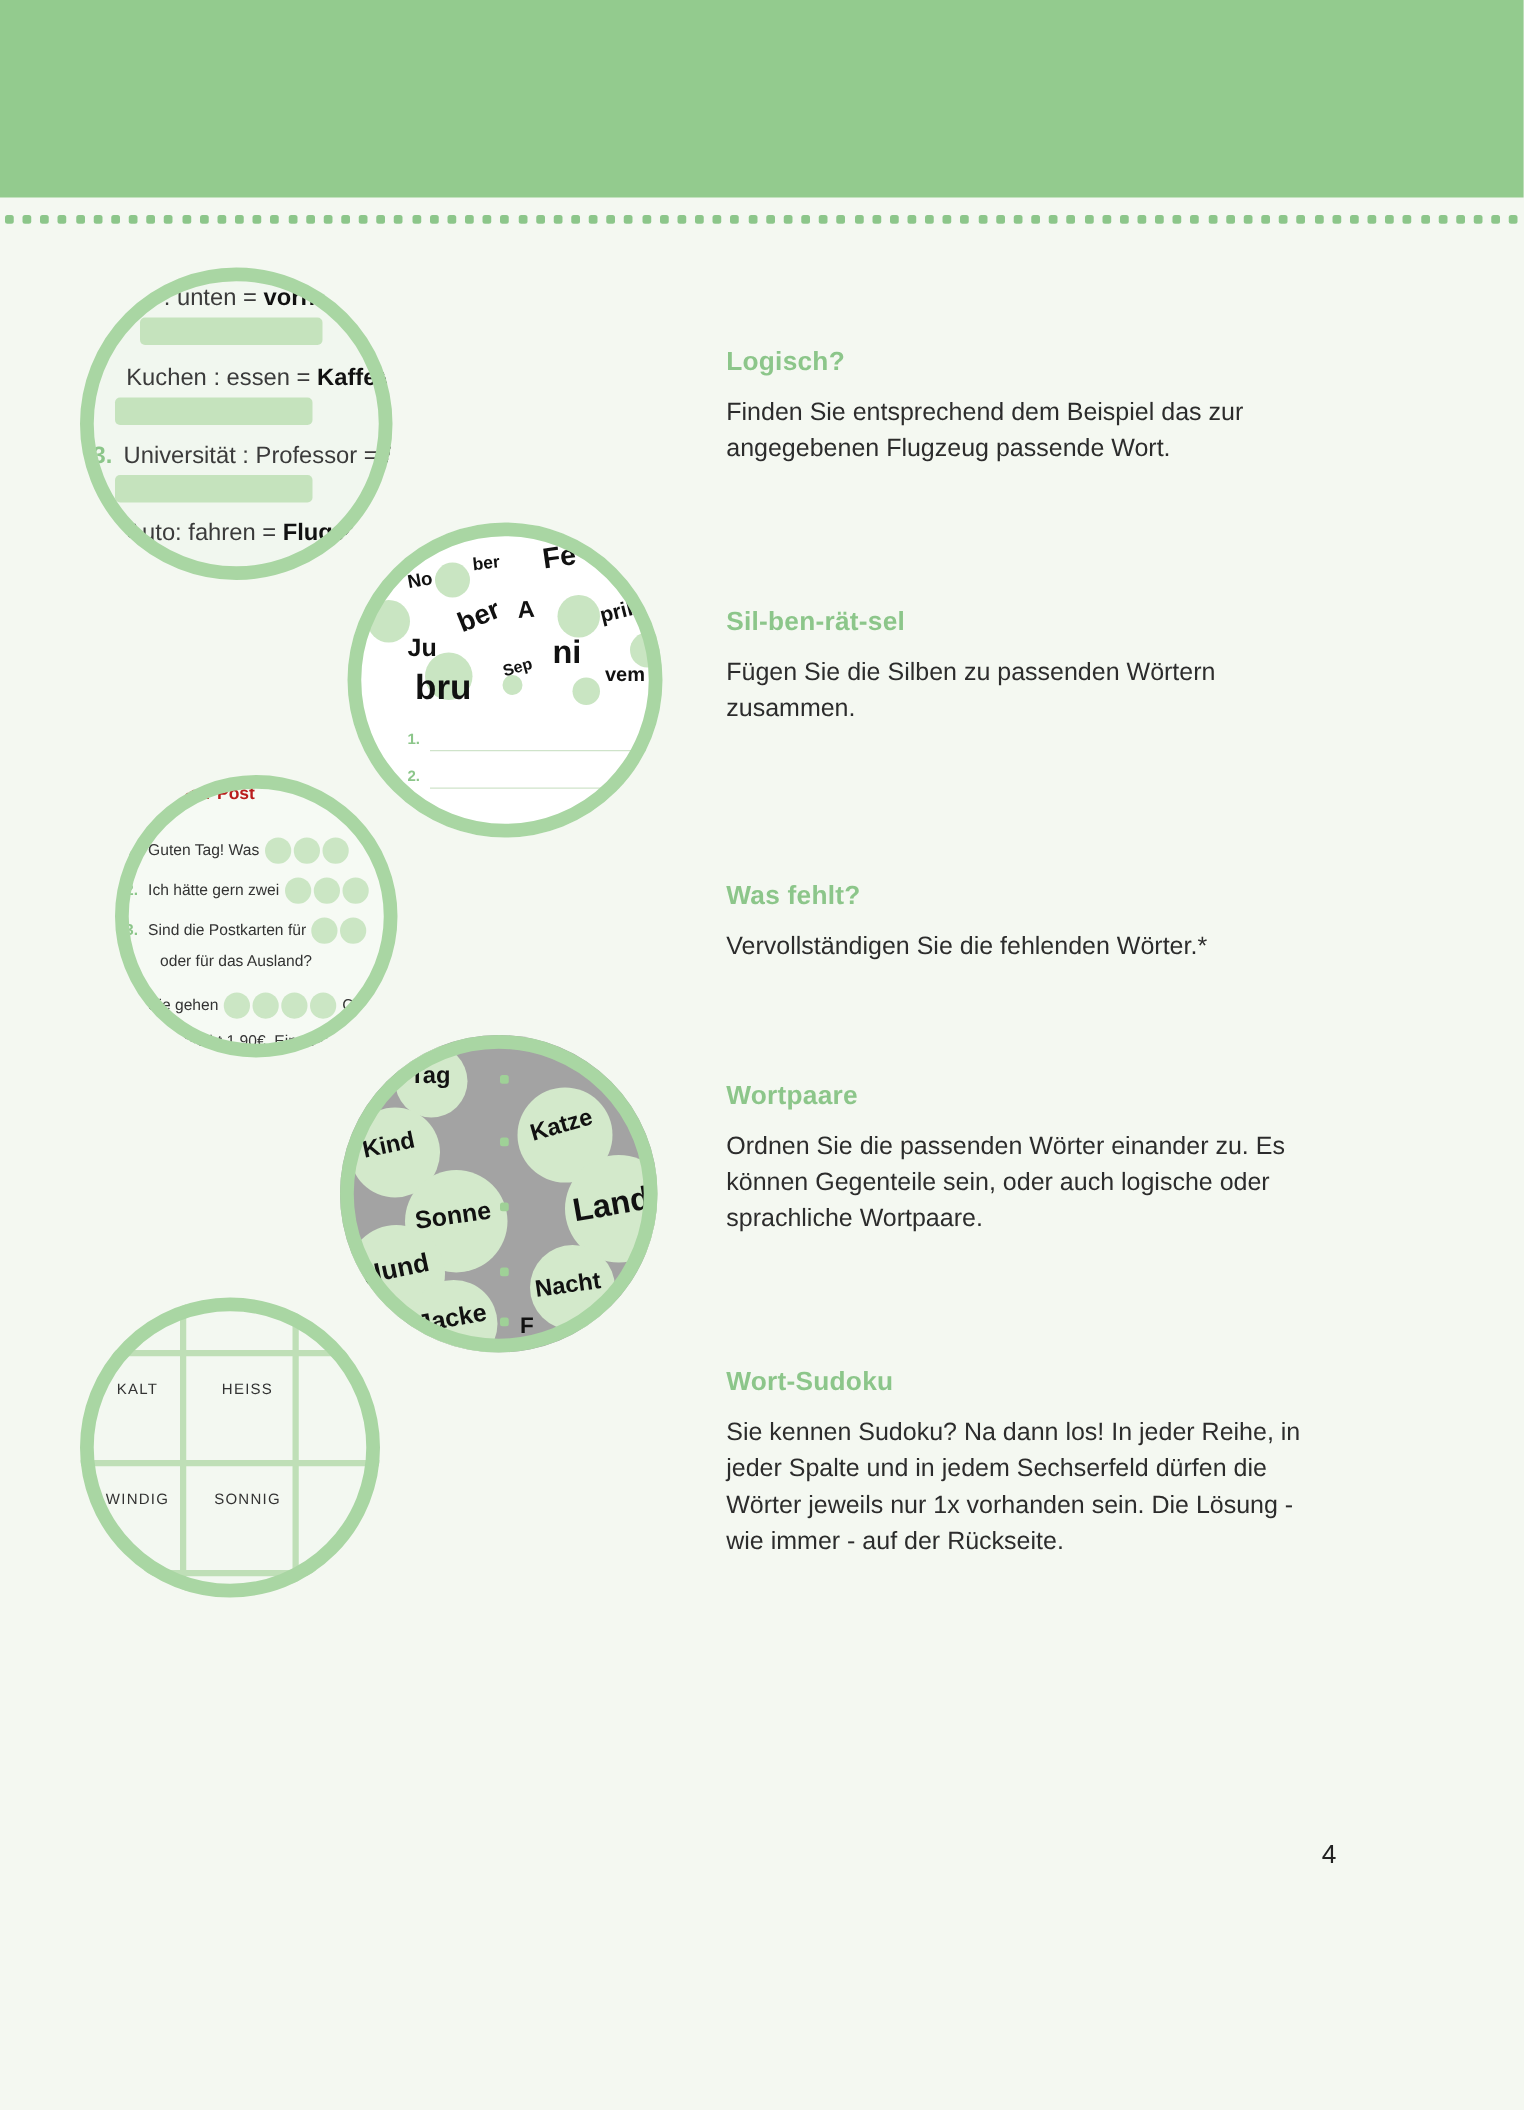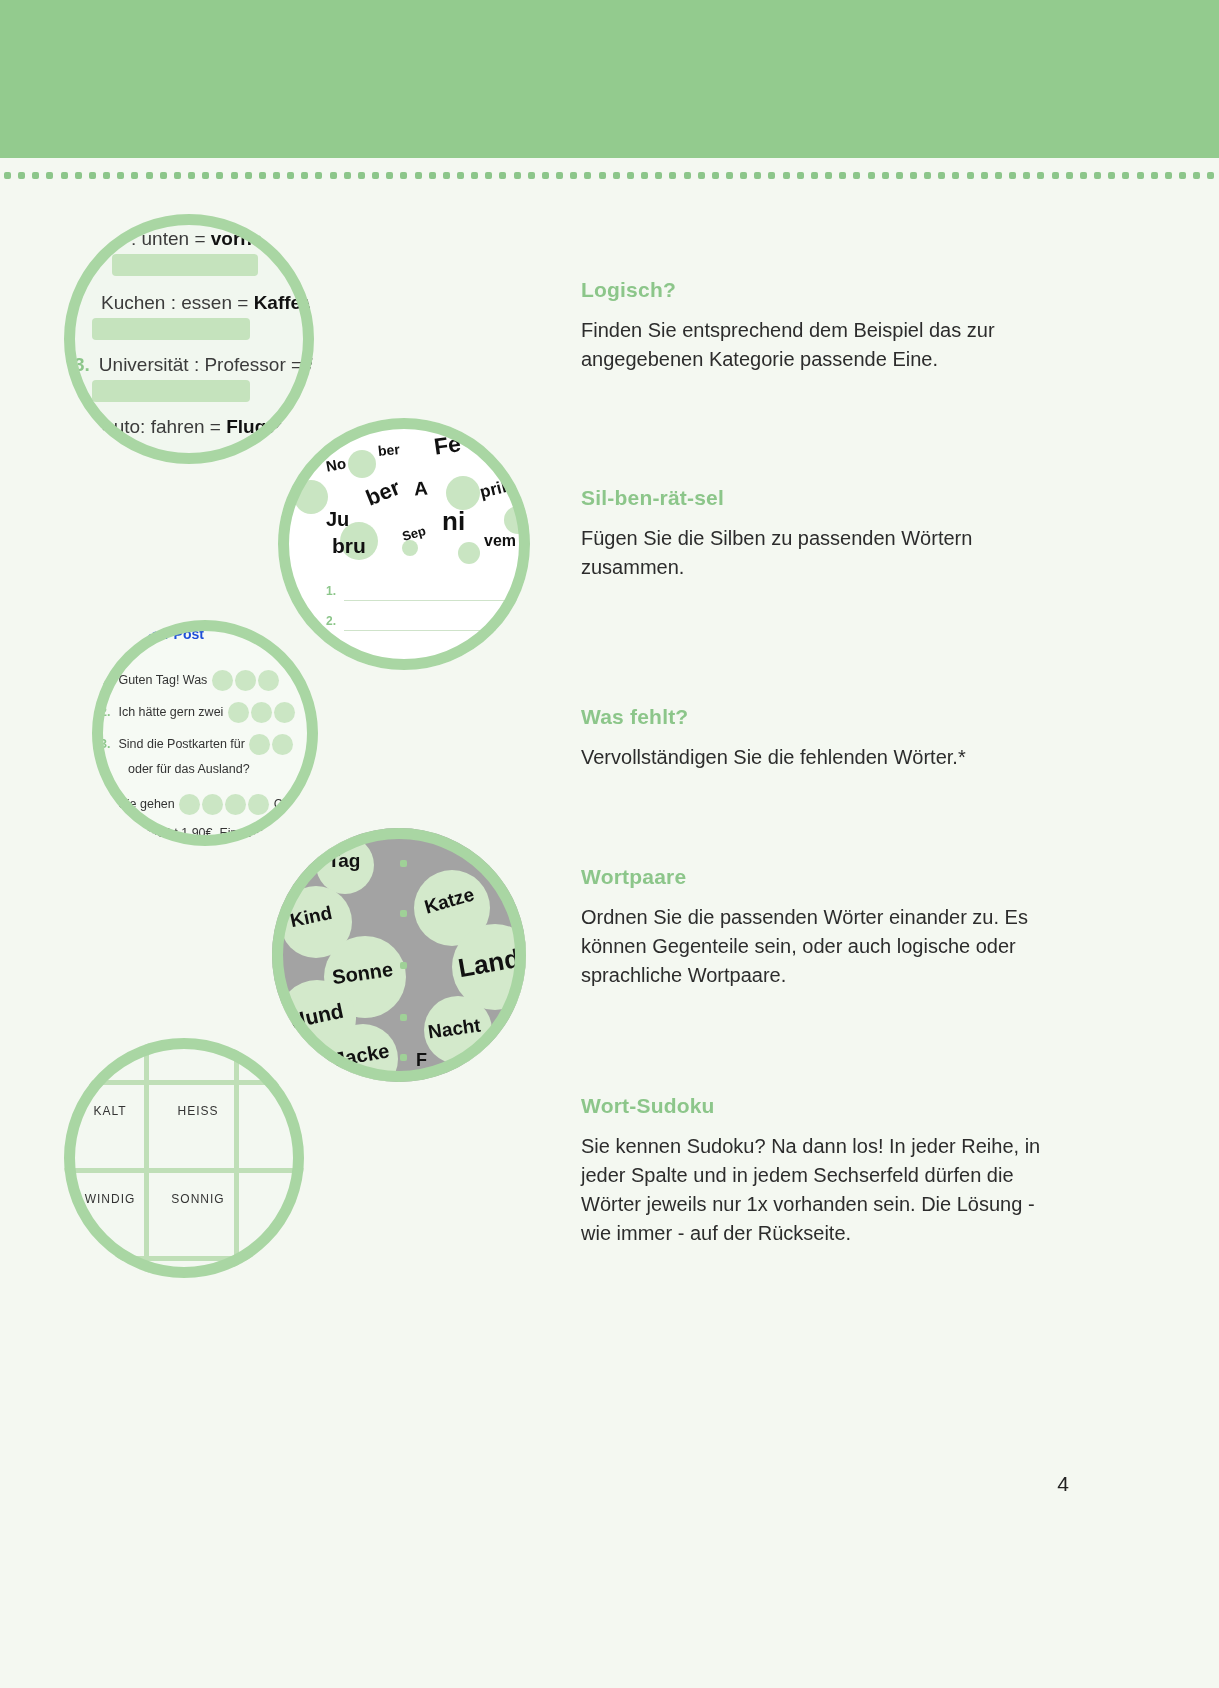--- a/index.html
+++ b/index.html
@@ -118,21 +118,21 @@
   #c-post { left: 92px; top: 620px; width: 226px; height: 226px; }
   #c-post .inner {
     position: absolute; left: 0; top: 0;
     width: 226px; height: 226px;
     background: #f6faf4;
   }
   .post-title {
     position: absolute;
     font-size: 14px;
     font-weight: bold;
-    color: #1d4ed8;
+    color: #b91c1c;
     white-space: nowrap;
   }
   .post-row {
     position: absolute;
     font-size: 12.5px;
     color: #333;
     white-space: nowrap;
     text-align: center;
   }
   .post-num {
@@ -374,21 +374,21 @@
     <div class="syl-dot" style="left:180px; top:124px; width:22px; height:22px;"></div>
 
     <div class="syl" style="left:48px; top:38px; font-size:15px; transform:rotate(-10deg);">No</div>
     <div class="syl" style="left:100px; top:24px; font-size:14px; transform:rotate(-6deg);">ber</div>
     <div class="syl" style="left:156px; top:14px; font-size:23px; transform:rotate(-8deg);">Fe</div>
     <div class="syl" style="left:88px; top:62px; font-size:22px; transform:rotate(-22deg);">ber</div>
     <div class="syl" style="left:136px; top:60px; font-size:19px; transform:rotate(-4deg);">A</div>
     <div class="syl" style="left:202px; top:62px; font-size:17px; transform:rotate(-14deg);">pril</div>
     <div class="syl" style="left:48px; top:90px; font-size:20px;">Ju</div>
     <div class="syl" style="left:164px; top:88px; font-size:26px;">ni</div>
-    <div class="syl" style="left:54px; top:116px; font-size:21px;">bru</div>
+    <div class="syl" style="left:54px; top:116px; font-size:28px;">bru</div>
     <div class="syl" style="left:124px; top:108px; font-size:13px; transform:rotate(-16deg);">Sep</div>
     <div class="syl" style="left:206px; top:114px; font-size:16px;">vem</div>
 
     <div class="syl-num" style="left:48px; top:166px;">1.</div>
     <div class="syl-line" style="left:66px; top:182px; width:186px;"></div>
     <div class="syl-num" style="left:48px; top:196px;">2.</div>
     <div class="syl-line" style="left:66px; top:212px; width:186px;"></div>
   </div>
 </div>
 <div class="circle-ring" style="left:278px; top:418px; width:252px; height:252px;"></div>
@@ -475,21 +475,21 @@
     <div class="sud-cell" style="left:4px;   top:154px; width:84px;">WINDIG</div>
     <div class="sud-cell" style="left:92px;  top:154px; width:84px;">SONNIG</div>
   </div>
 </div>
 <div class="circle-ring" style="left:64px; top:1038px; width:240px; height:240px;"></div>
 
 <div class="col-right">
 
   <div class="section" id="s-logisch">
     <h2 class="sec-head">Logisch?</h2>
-    <p class="sec-body">Finden Sie entsprechend dem Beispiel das zur angegebenen Kategorie passende Eine.</p>
+    <p class="sec-body">Finden Sie entsprechend dem Beispiel das zur angegebenen Flugzeug passende Wort.</p>
   </div>
 
   <div class="section" id="s-silben">
     <h2 class="sec-head">Sil-ben-rät-sel</h2>
     <p class="sec-body">Fügen Sie die Silben zu passenden Wörtern zusammen.</p>
   </div>
 
   <div class="section" id="s-fehlt">
     <h2 class="sec-head">Was fehlt?</h2>
     <p class="sec-body">Vervollständigen Sie die fehlenden Wörter.*</p>

